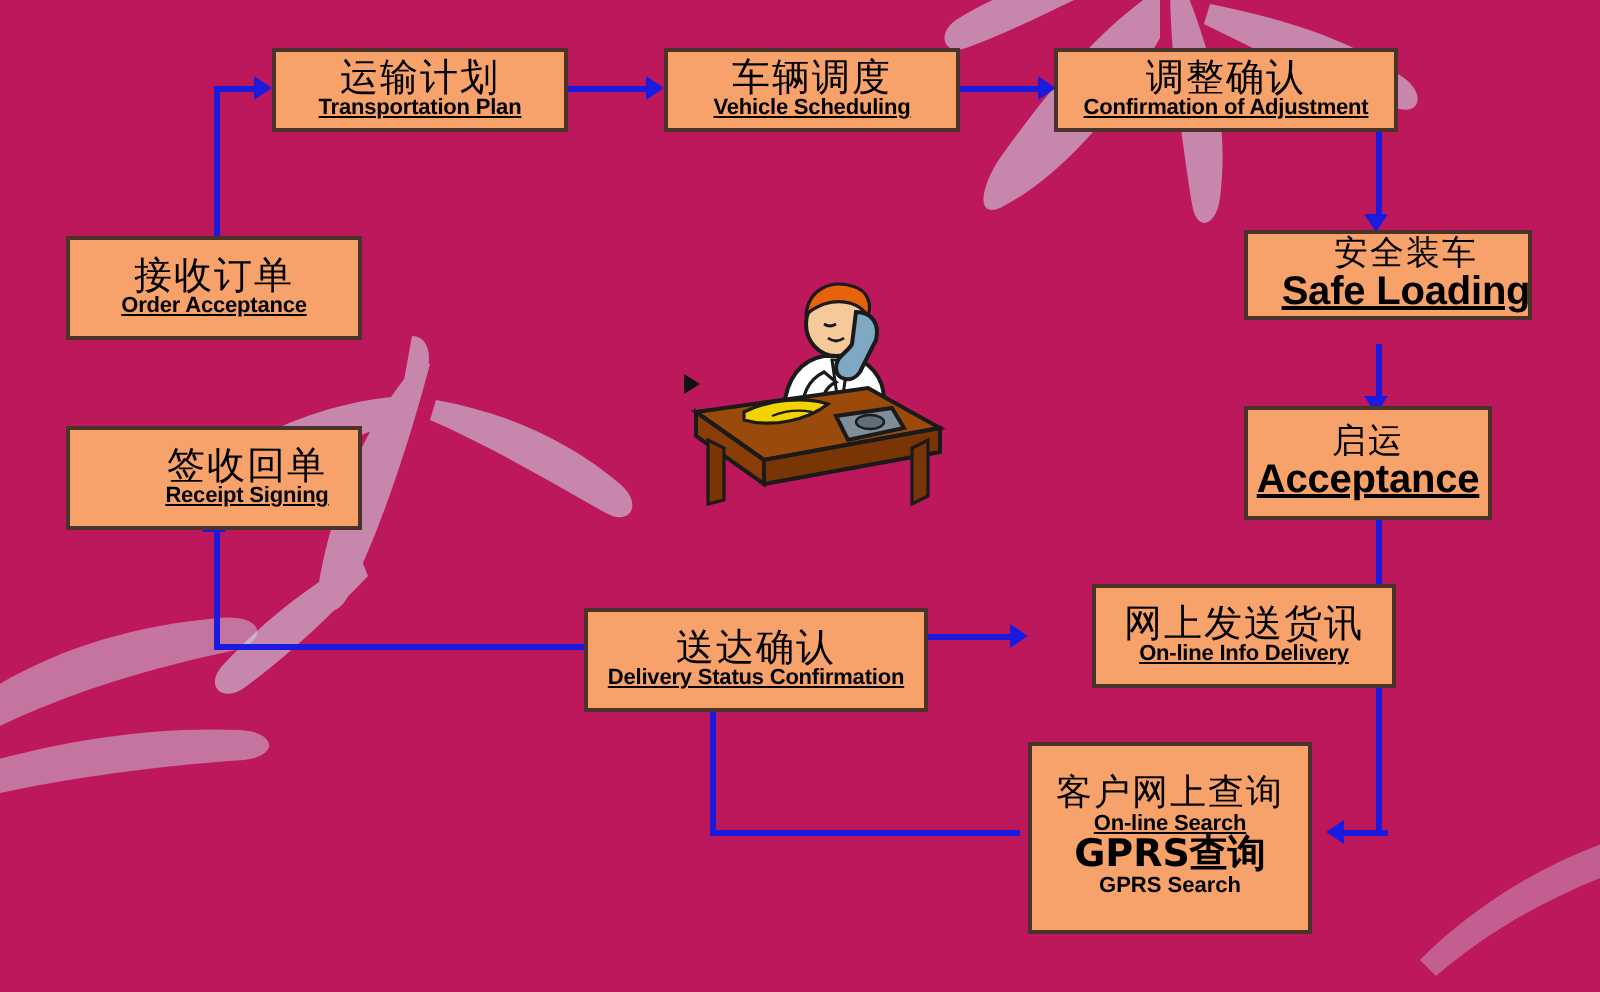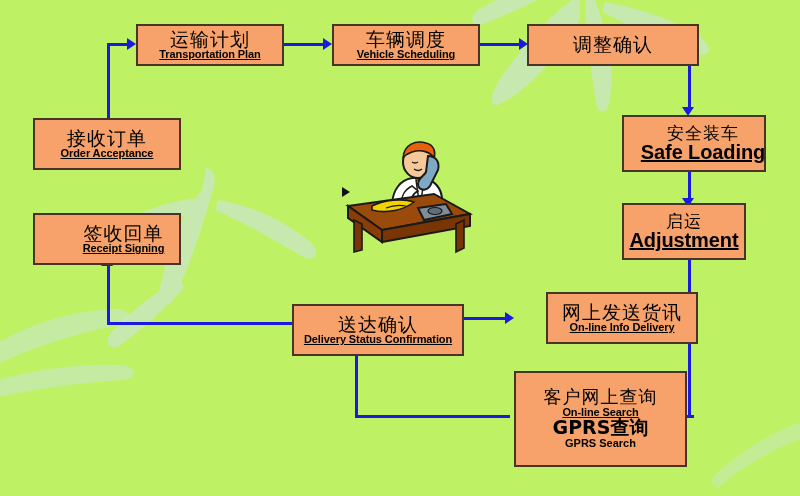--- a/index.html
+++ b/index.html
@@ -4,21 +4,21 @@
 <style>
   html, body {
     margin: 0;
     padding: 0;
     background: #ffffff;
   }
   #canvas {
     position: relative;
     width: 800px;
     height: 496px;
-    background: #bef264;
+    background: #be185d;
     overflow: hidden;
     font-family: "Liberation Sans", "DejaVu Sans", sans-serif;
   }
   
   .wm {
     position: absolute;
     pointer-events: none;
     opacity: 0.55;
   }
   .wm svg { display: block; }
@@ -179,53 +179,54 @@
     <div class="en">Transportation Plan</div>
   </div>
 
   <div class="node" style="left:332px; top:24px; width:148px; height:42px;">
     <div class="cn">车辆调度</div>
     <div class="en">Vehicle Scheduling</div>
   </div>
 
   <div class="node" style="left:527px; top:24px; width:172px; height:42px;">
     <div class="cn">调整确认</div>
+    <div class="en">Confirmation of Adjustment</div>
   </div>
 
   <div class="node" style="left:33px; top:118px; width:148px; height:52px;">
     <div class="cn">接收订单</div>
     <div class="en">Order Acceptance</div>
   </div>
 
   <div class="node" style="left:33px; top:213px; width:148px; height:52px;padding-left:33px;">
     <div class="cn">签收回单</div>
     <div class="en">Receipt Signing</div>
   </div>
 
-  <div class="node big" style="left:622px; top:115px; width:144px; height:57px;padding-left:18px;">
+  <div class="node big" style="left:622px; top:115px; width:144px; height:45px;padding-left:18px;">
     <div class="cn">安全装车</div>
     <div class="en">Safe Loading</div>
   </div>
 
   <div class="node big" style="left:622px; top:203px; width:124px; height:57px;">
     <div class="cn">启运</div>
-    <div class="en">Adjustment</div>
+    <div class="en">Acceptance</div>
   </div>
 
   <div class="node" style="left:292px; top:304px; width:172px; height:52px;">
     <div class="cn">送达确认</div>
     <div class="en">Delivery Status Confirmation</div>
   </div>
 
   <div class="node" style="left:546px; top:292px; width:152px; height:52px;">
     <div class="cn">网上发送货讯</div>
     <div class="en">On-line Info Delivery</div>
   </div>
 
-  <div class="node quad" style="left:514px; top:371px; width:173px; height:96px;">
+  <div class="node quad" style="left:514px; top:371px; width:142px; height:96px;">
     <div class="cn">客户网上查询</div>
     <div class="en">On-line Search</div>
     <div class="cn2">GPRS查询</div>
     <div class="en2">GPRS Search</div>
   </div>
 
   <div class="clipart" style="left:338px; top:134px;">
     <svg width="140" height="130" viewBox="0 0 140 130">
 
       <path d="M74 44 C 62 46, 55 56, 54 70 L 54 90 L 104 90 L 104 66 C 104 54, 96 46, 86 44 Z" fill="#FFFFFF" stroke="#1a1a1a" stroke-width="2"></path>

